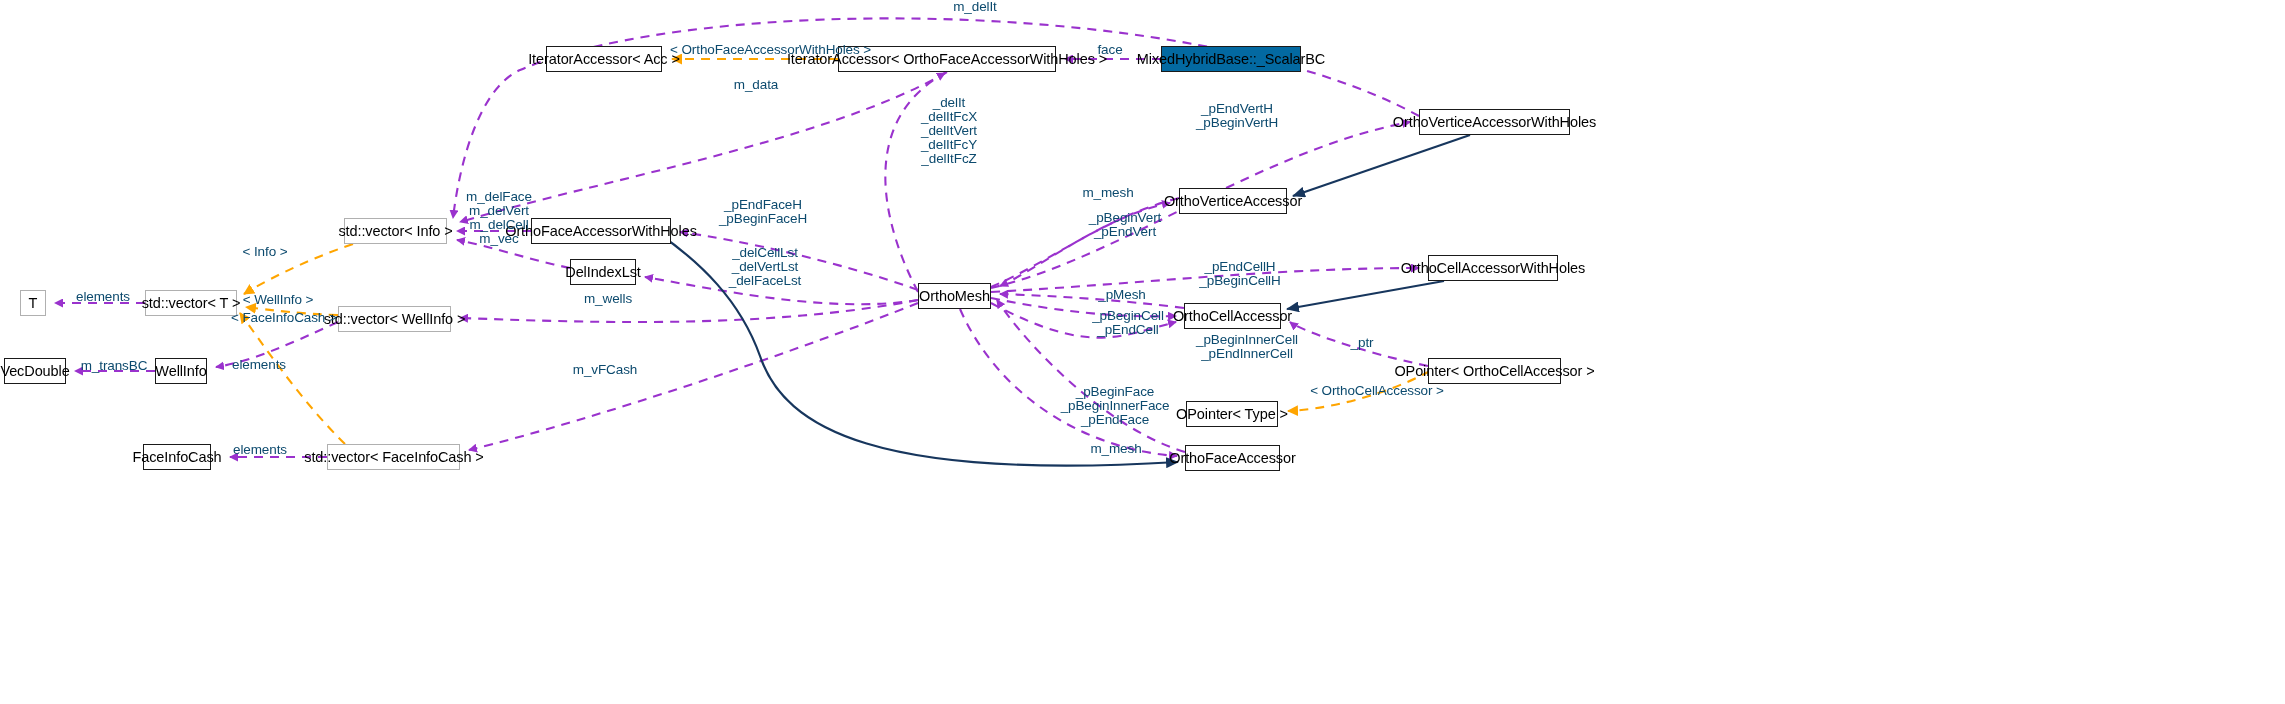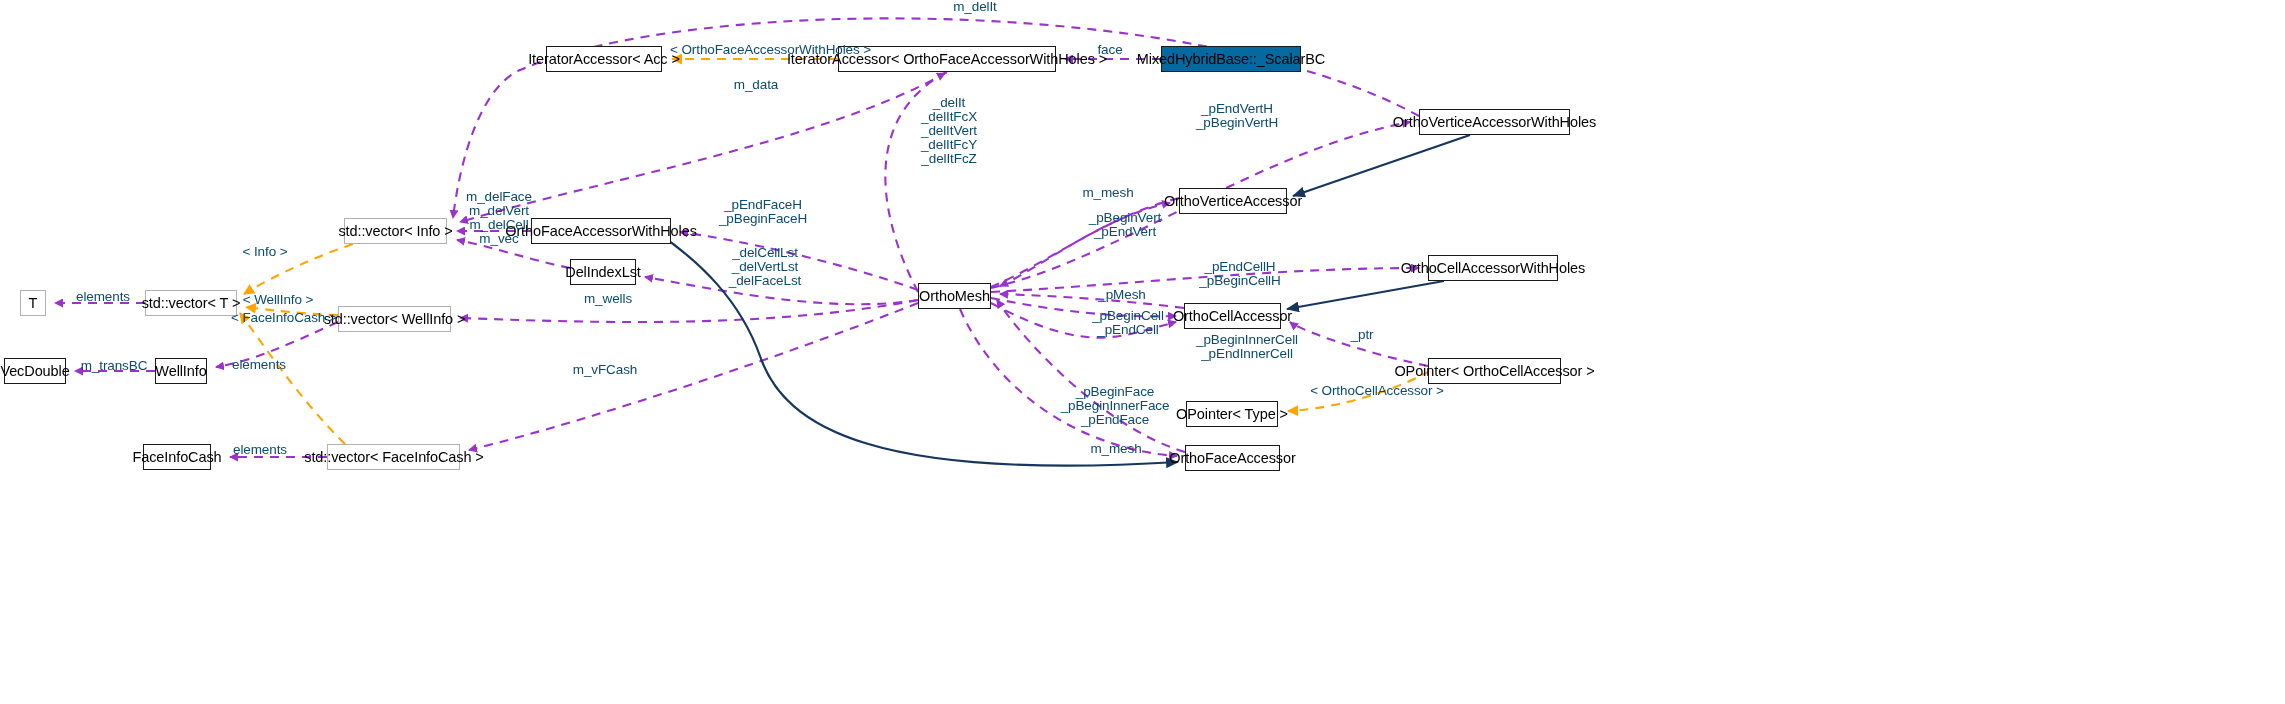--- a/index.html
+++ b/index.html
@@ -230,21 +230,21 @@
       <div class="edge-label" style="left: 68px; top: 290px; width: 70px;">
         <div>elements</div>
       </div>
       <div class="edge-label" style="left: 231px; top: 311px; width: 104px;">
         <div>&lt; FaceInfoCash &gt;</div>
       </div>
       <div class="edge-label" style="left: 1080px; top: 309px; width: 96px;">
         <div>_pBeginCell</div>
         <div>_pEndCell</div>
       </div>
-      <div class="edge-label" style="left: 1340px; top: 328px; width: 44px;">
+      <div class="edge-label" style="left: 1340px; top: 336px; width: 44px;">
         <div>_ptr</div>
       </div>
       <div class="edge-label" style="left: 1186px; top: 333px; width: 122px;">
         <div>_pBeginInnerCell</div>
         <div>_pEndInnerCell</div>
       </div>
       <div class="edge-label" style="left: 70px; top: 359px; width: 88px;">
         <div>m_transBC</div>
       </div>
       <div class="edge-label" style="left: 224px; top: 358px; width: 70px;">

